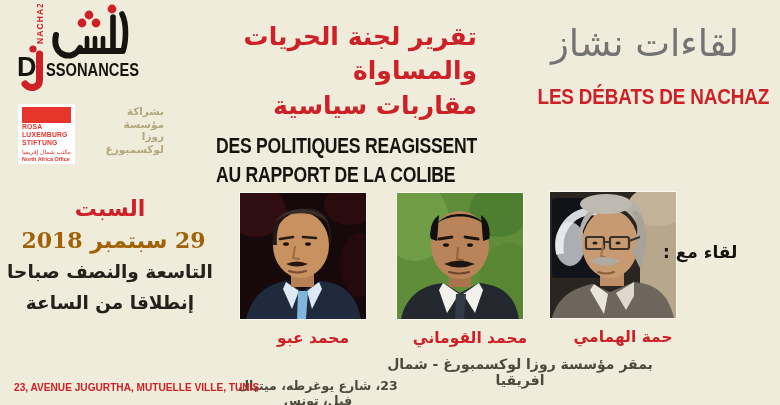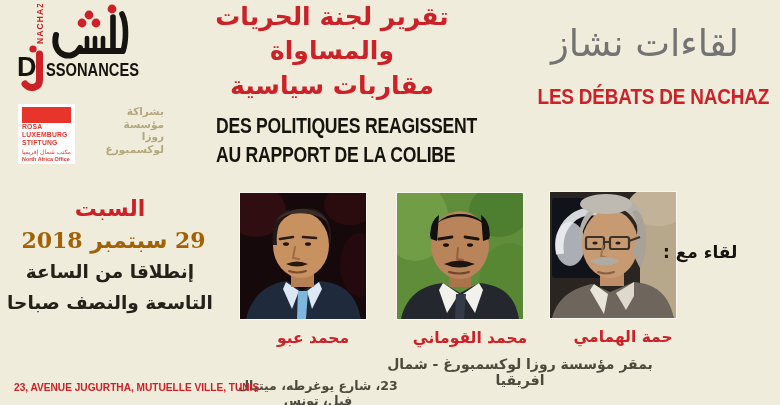--- a/index.html
+++ b/index.html
@@ -36,21 +36,21 @@
     font-weight: bold; font-size: 5.4px; line-height: 6.5px; color: #e8352c;
   }
 
   .partnership {
     position: absolute; left: 88px; top: 105px; width: 76px;
     direction: rtl; text-align: right;
     color: #b3a77c; font-size: 10.5px; line-height: 12.5px; font-weight: bold;
   }
 
   
-  .title-block { position: absolute; left: 187px; top: 0; width: 290px; text-align: center; }
+  .title-block { position: absolute; left: 187px; top: 20px; width: 290px; }
   .title-ar-1 {
     direction: rtl; color: #cd2027; font-weight: bold;
     font-size: 25px; line-height: 34px;
   }
   .title-ar-2 {
     direction: rtl; color: #cd2027; font-weight: bold;
     font-size: 25px; line-height: 36px;
   }
   .title-fr {
     font-family: "Liberation Sans", "DejaVu Sans", sans-serif;
@@ -173,22 +173,22 @@
   </div>
 
   <div class="series-block">
     <div class="series-ar">لقاءات نشاز</div>
     <div class="series-fr">LES DÉBATS DE NACHAZ</div>
   </div>
 
   <div class="date-block">
     <div class="date-day">السبت</div>
     <div class="date-date">29 سبتمبر 2018</div>
+    <div class="date-time">التاسعة والنصف صباحا</div>
     <div class="date-time">إنطلاقا من الساعة</div>
-    <div class="date-time">التاسعة والنصف صباحا</div>
   </div>
 
   <div class="speaker speaker-1">
     <svg class="portrait" viewBox="0 0 126 126">
       <rect width="126" height="126" fill="#16090b"></rect>
       <ellipse cx="16" cy="18" rx="30" ry="26" fill="#471016" opacity="0.55"></ellipse>
       <ellipse cx="110" cy="12" rx="26" ry="20" fill="#3d0d12" opacity="0.5"></ellipse>
       <ellipse cx="120" cy="72" rx="20" ry="32" fill="#2e0a10" opacity="0.6"></ellipse>
       <path d="M6,126 C12,100 30,90 47,88 L62,98 L80,88 C100,90 116,98 121,126 Z" fill="#1f2a3c"></path>
       <path d="M46,89 L59,98 L52,116 L43,96 Z" fill="#dcе9f4" opacity="0"></path>

